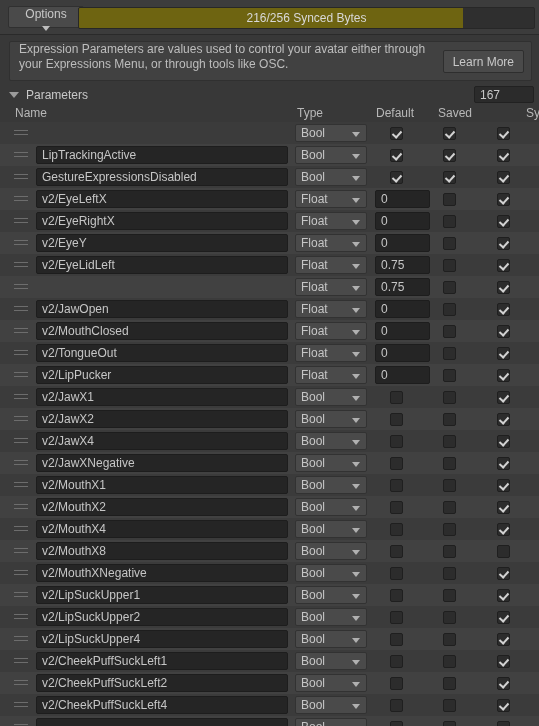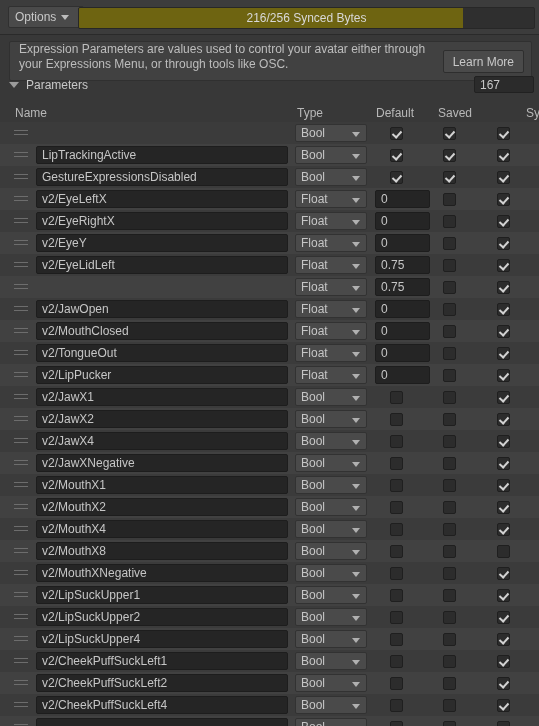--- a/index.html
+++ b/index.html
@@ -17,21 +17,21 @@
   .toolbar{
     position:absolute;left:0;top:0;width:539px;height:34px;
     background:#3c3c3c;
     border-bottom:1px solid #2a2a2a;
     display:flex;align-items:center;
   }
   .options-btn{
     margin-left:8px;height:20px;min-width:62px;
     background:#4a4a4a;border:1px solid #303030;border-radius:2px;
     display:flex;align-items:center;gap:5px;padding:0 6px;
-    color:#c8c8c8;font-size:12px;cursor:pointer;
+    color:#c8c8c8;font-size:12px;cursor:pointer;flex-direction:column;
   }
   .caret-dn{
     width:0;height:0;border-left:4px solid transparent;border-right:4px solid transparent;
     border-top:5px solid #bdbdbd;display:inline-block;
   }
   .bar-track{
     position:absolute;left:78px;top:7px;width:455px;height:20px;
     background:#2f2f2f;border:1px solid #272727;border-radius:2px;overflow:hidden;
   }
   .bar-fill{
@@ -54,21 +54,21 @@
     margin-left:9px;width:420px;line-height:15px;font-size:12px;color:#bdbdbd;
   }
   .learn-more{
     position:absolute;right:7px;top:8px;height:21px;
     background:#4a4a4a;border:1px solid #2e2e2e;border-radius:2px;
     display:flex;align-items:center;padding:0 9px;color:#c8c8c8;font-size:12px;cursor:pointer;
   }
 
   
   .foldout{
-    position:absolute;left:0;top:75px;width:539px;height:19px;
+    position:absolute;left:0;top:85px;width:539px;height:19px;
     display:flex;align-items:center;
   }
   .fold-arrow{
     margin-left:9px;width:0;height:0;
     border-left:5px solid transparent;border-right:5px solid transparent;
     border-top:6px solid #9b9b9b;cursor:pointer;
   }
   .fold-label{margin-left:7px;font-size:12px;color:#c8c8c8;}
   .count-field{
     position:absolute;right:5px;top:1px;width:60px;height:17px;

